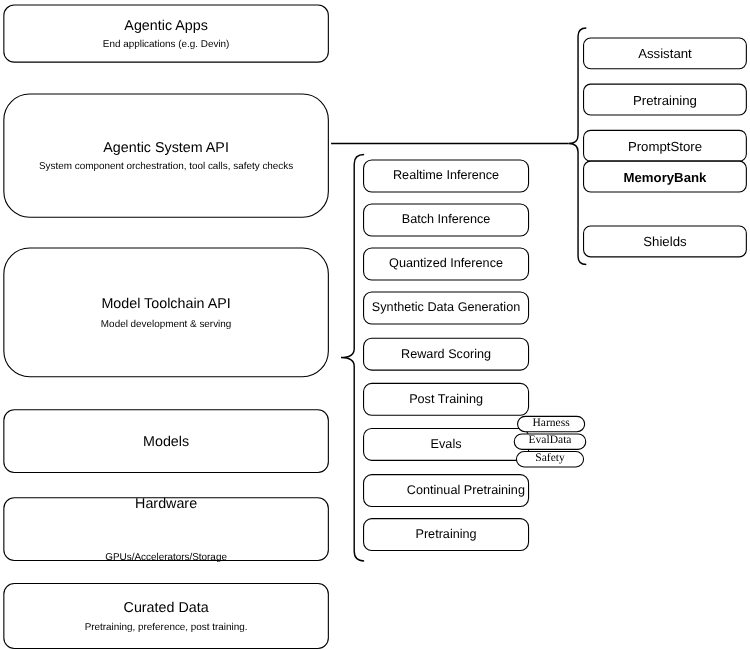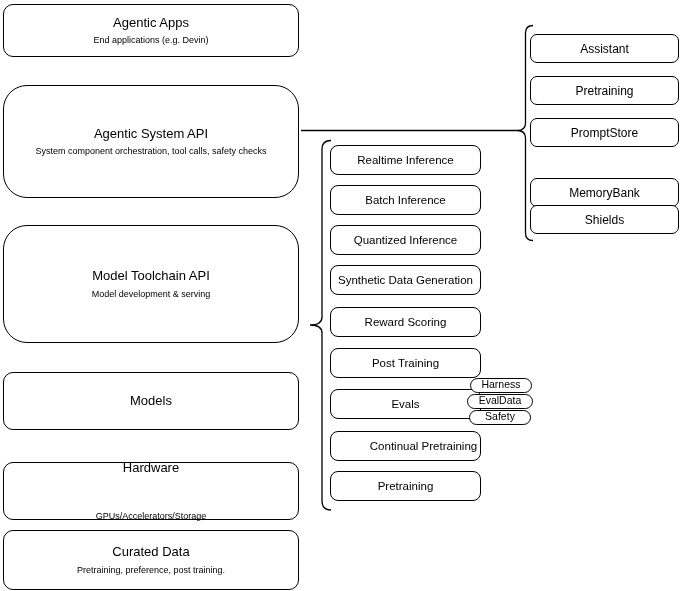--- a/index.html
+++ b/index.html
@@ -32,24 +32,25 @@
   .right-node { left: 530px; width: 149px; height: 29px; border-radius: 7px; }
   .right-node .node-label { font-size: 12px; }
   .tag-pill {
     position: absolute;
     box-sizing: border-box;
     border: 1.2px solid #000000;
     background: #ffffff;
     border-radius: 8px;
     height: 15px;
     display: flex;
-    align-items: flex-start;
+    align-items: center;
     justify-content: center;
     font-size: 10.5px;
     line-height: 1;
+    font-family: Liberation Serif, serif;
   }
   #connector-layer {
     position: absolute;
     left: 0; top: 0;
     width: 682px; height: 591px;
     pointer-events: none;
   }
 </style>
 </head>
 <body>
@@ -74,21 +75,21 @@
 
   <div class="node stack-node big" style="top:225px;height:118px;">
     <div class="node-title">Model Toolchain API</div>
     <div class="node-subtitle">Model development &amp; serving</div>
   </div>
 
   <div class="node stack-node" style="top:372px;height:58px;">
     <div class="node-title">Models</div>
   </div>
 
-  <div class="node stack-node" style="top:462px;height:58px;gap:31px;">
+  <div class="node stack-node" style="top:452px;height:58px;gap:31px;">
     <div class="node-title">Hardware</div>
     <div class="node-subtitle">GPUs/Accelerators/Storage</div>
   </div>
 
   <div class="node stack-node" style="top:530px;height:60px;">
     <div class="node-title">Curated Data</div>
     <div class="node-subtitle">Pretraining, preference, post training.</div>
   </div>
 
   <div class="node mid-node" style="top:145px;">
@@ -131,20 +132,20 @@
 
   <div class="node right-node" style="top:34px;">
     <div class="node-label">Assistant</div>
   </div>
   <div class="node right-node" style="top:76px;">
     <div class="node-label">Pretraining</div>
   </div>
   <div class="node right-node" style="top:118px;">
     <div class="node-label">PromptStore</div>
   </div>
-  <div class="node right-node" style="top:178px;">
+  <div class="node right-node" style="top:146px;font-weight:bold;">
     <div class="node-label">MemoryBank</div>
   </div>
   <div class="node right-node" style="top:205px;">
     <div class="node-label">Shields</div>
   </div>
 
 </div>
 
 </body></html>

